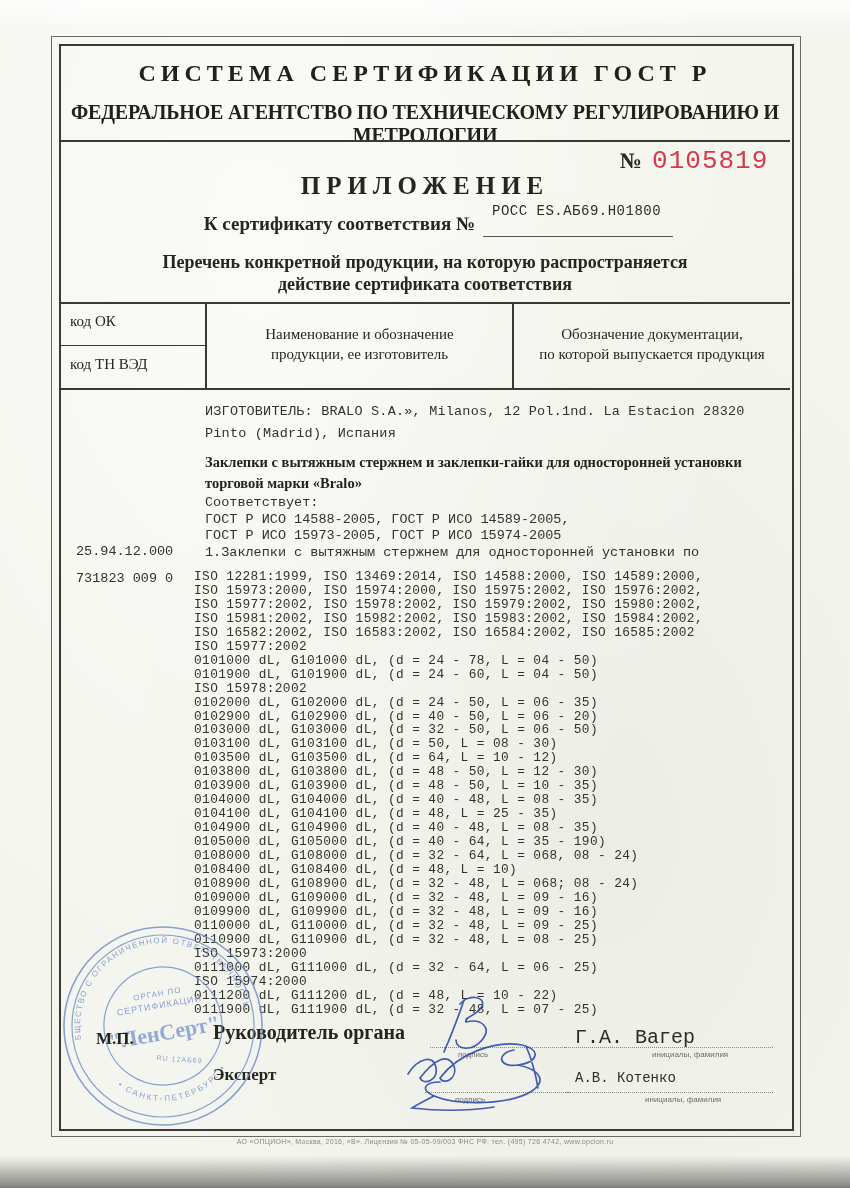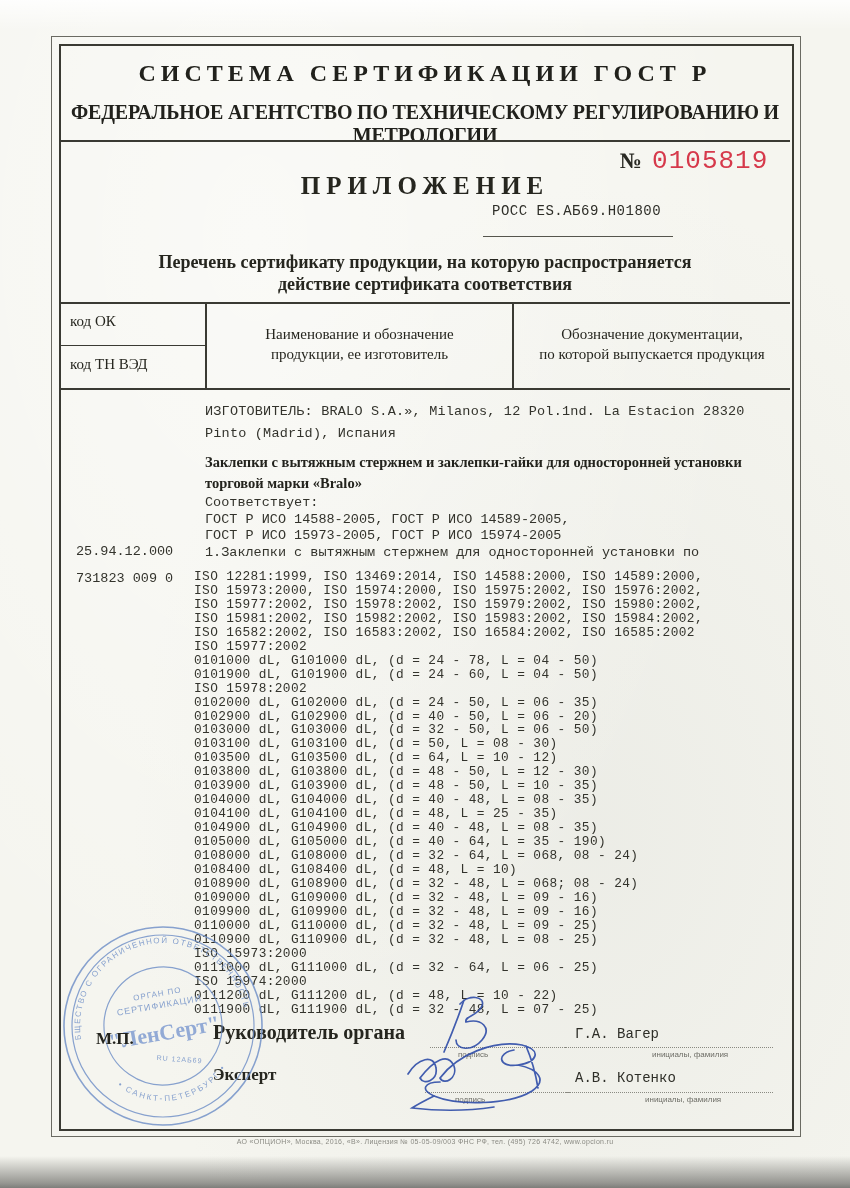--- a/index.html
+++ b/index.html
@@ -46,21 +46,21 @@
   .code-ok{left:76px;top:544px;font-size:13.5px;color:#33332c;}
   .code-tnved{left:76px;top:571px;font-size:13.5px;color:#33332c;}
   .iso-block{left:194px;top:570px;font-size:12.8px;line-height:13.95px;letter-spacing:.4px;color:#33332c;}
   .mp{left:96px;top:1029px;font-size:17px;color:#23231d;z-index:5;}
   .sig-label1{left:213px;top:1021px;font-size:20px;}
   .sig-label2{left:213px;top:1065px;font-size:17px;}
   .sig-line1{left:430px;top:1047px;width:135px;border-bottom:1px dotted #8a8a82;height:0;}
   .sig-line2{left:425px;top:1092px;width:145px;border-bottom:1px dotted #8a8a82;height:0;}
   .name-line1{left:565px;top:1047px;width:208px;border-bottom:1px dotted #8a8a82;height:0;}
   .name-line2{left:565px;top:1092px;width:208px;border-bottom:1px dotted #8a8a82;height:0;}
-  .sig-name1{left:575px;top:1026px;font-size:14px;color:#2e2e28;}
+  .sig-name1{left:575px;top:1026px;font-size:20px;color:#2e2e28;}
   .sig-name2{left:575px;top:1070px;font-size:14px;color:#2e2e28;}
   .cap{font-family:"Liberation Sans", sans-serif;font-size:8px;color:#6d6d66;}
   .cap-sign1{left:458px;top:1050px;}
   .cap-sign2{left:455px;top:1095px;}
   .cap-name1{left:652px;top:1050px;}
   .cap-name2{left:645px;top:1095px;}
   .stamp-svg{left:55px;top:918px;z-index:3;}
   .sig-svg{left:398px;top:990px;z-index:4;}
   .footer{left:0;top:1138px;width:850px;text-align:center;font-family:"Liberation Sans", sans-serif;font-size:7px;letter-spacing:.3px;color:#8b8b84;}
   .photo-shade{left:0;top:1156px;width:850px;height:32px;background:linear-gradient(180deg, rgba(130,130,126,0) 0%, rgba(118,118,114,.75) 85%, rgba(105,105,102,.85) 100%);}
@@ -78,24 +78,25 @@
   <div class="abs sys-title center serifb">СИСТЕМА СЕРТИФИКАЦИИ ГОСТ Р</div>
   <div class="abs agency center serifb">ФЕДЕРАЛЬНОЕ АГЕНТСТВО ПО ТЕХНИЧЕСКОМУ РЕГУЛИРОВАНИЮ И МЕТРОЛОГИИ</div>
   <div class="abs hrule"></div>
 
   <div class="abs num-row">
     <span class="num-sign serifb">№</span><span class="num-digits">0105819</span>
   </div>
 
   <div class="abs app-title center serifb">ПРИЛОЖЕНИЕ</div>
 
+  <div class="abs cert-label serifb">К сертификату соответствия №</div>
   <div class="abs cert-number mono">РОСС ES.АБ69.Н01800</div>
   <div class="abs cert-line"></div>
 
-  <div class="abs scope1 center serifb">Перечень сертификату продукции,  на которую распространяется</div>
+  <div class="abs scope1 center serifb">Перечень конкретной продукции,  на которую распространяется</div>
   <div class="abs scope2 center serifb">действие сертификата соответствия</div>
 
   <div class="abs thead">
     <div class="v1"></div>
     <div class="v2"></div>
     <div class="h1"></div>
     <div class="c1a">код ОК</div>
     <div class="c1b">код ТН ВЭД</div>
     <div class="c2">Наименование и обозначение
 продукции, ее изготовитель</div>

